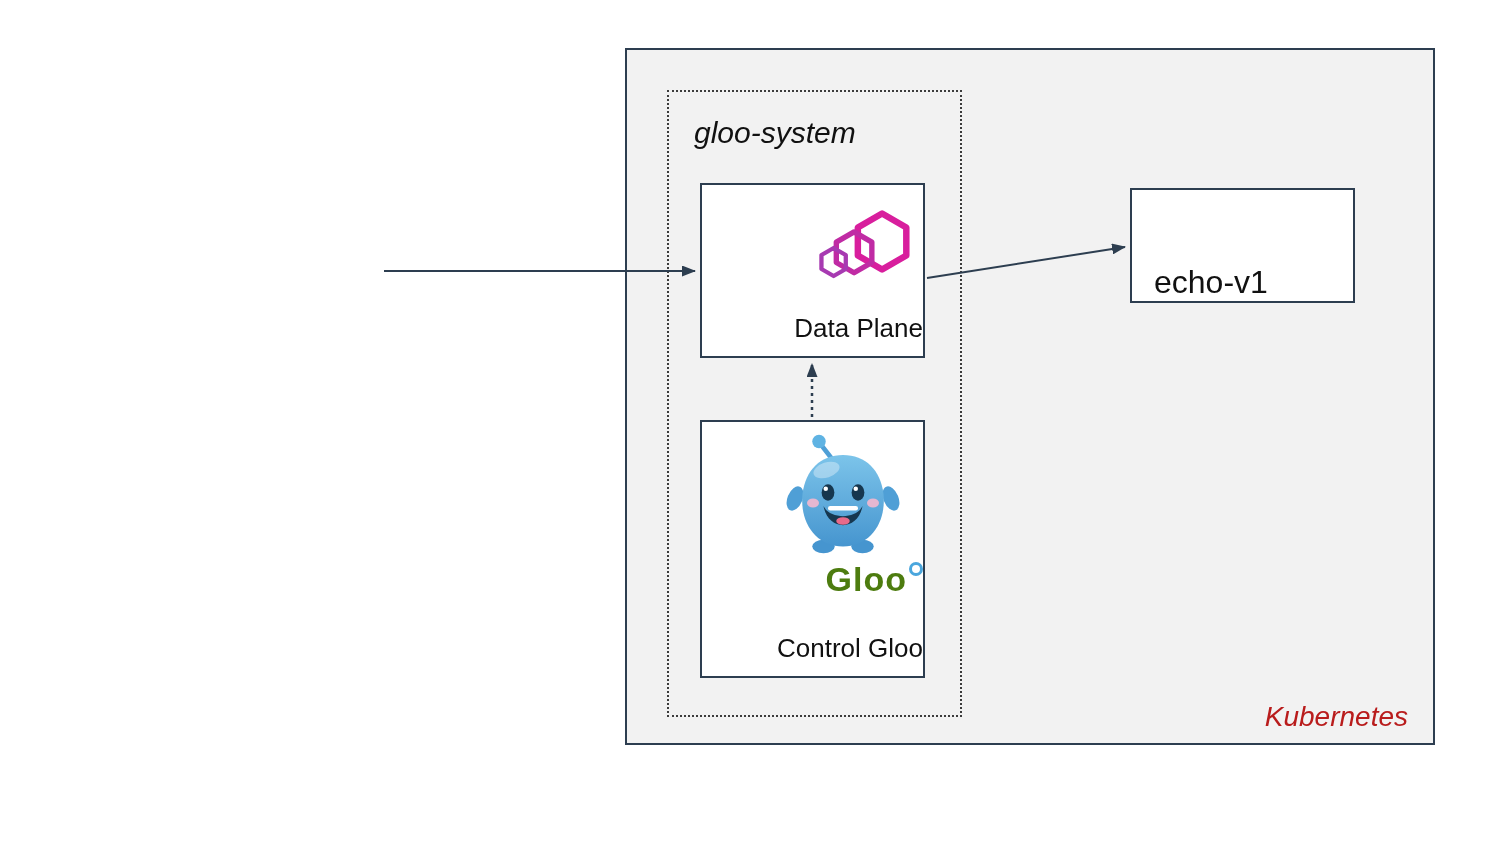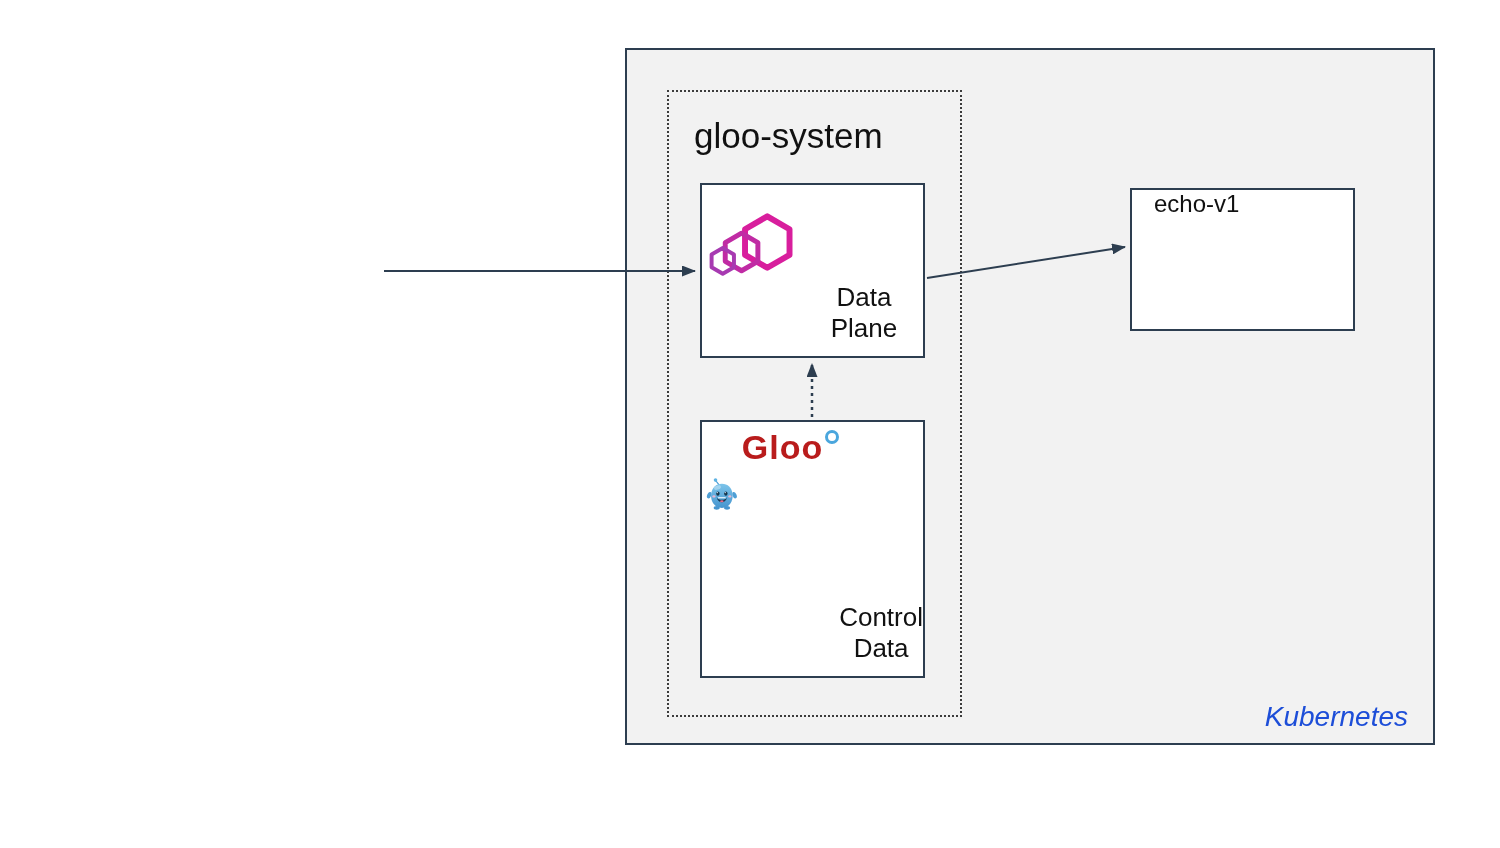--- a/index.html
+++ b/index.html
@@ -7,56 +7,56 @@
   .stage { position:relative; width:1500px; height:848px; background:#fff; overflow:hidden; }
 
   
   .k8s-box {
     position:absolute; left:625px; top:48px; width:810px; height:697px;
     background:#f2f2f2; border:2px solid #2d3e50; box-sizing:border-box;
   }
   
   .k8s-label-in {
     position:absolute; right:25px; bottom:10px;
-    font-style:italic; font-size:28px; color:#1d4ed8;
+    font-style:italic; font-size:28px; color:#b91c1c;
   }
 
   
   .box-dotted {
     position:absolute; border:2px dotted #3c3c3c; box-sizing:border-box;
   }
   .ns-gloo { left:665px; top:88px; width:295px; height:627px; }
   .ns-echo { left:1095px; top:88px; width:295px; height:532px; }
   .ns-label {
     position:absolute; left:25px; top:24px;
-    font-size:35px; color:#111;
+    font-style:italic; font-size:30px; color:#111;
   }
 
   
   .node {
     position:absolute; background:#ffffff; border:2px solid #2d3e50;
-    box-sizing:border-box; display:flex; flex-direction:row; align-items:flex-start;
+    box-sizing:border-box; display:flex; flex-direction:column; align-items:flex-end;
   }
   .node-data-plane  { left:700px; top:183px;  width:225px; height:175px; padding-top:24px; }
   .node-control-plane { left:700px; top:420px; width:225px; height:258px; padding-top:6px; }
   .node-echo-v1 {
-    left:1130px; top:188px; width:225px; height:143px;
-    flex-direction:row; align-items:flex-start; justify-content:flex-start;
-    padding-left:22px; font-size:24px;
+    left:1130px; top:188px; width:225px; height:115px;
+    flex-direction:row; align-items:flex-end; justify-content:flex-start;
+    padding-left:22px; font-size:32px;
   }
   .node-label {
     margin-top:auto; padding-bottom:12px; font-size:26px; color:#111; text-align:center;
   }
 
   
   .gloo-logo {
     display:flex; align-items:flex-end; justify-content:center; height:40px; margin-top:-4px;
   }
   .gloo-logo .word {
-    font-size:34px; font-weight:bold; letter-spacing:1px; color:#b91c1c; line-height:34px;
+    font-size:34px; font-weight:bold; letter-spacing:1px; color:#4d7c0f; line-height:34px;
   }
   .gloo-logo .bubble {
     width:8px; height:8px; border:3px solid #4aa6dd; border-radius:50%;
     margin-left:2px; margin-bottom:20px;
   }
 
   
   .arrows {
     position:absolute; left:0; top:0; width:1500px; height:848px;
     pointer-events:none;
@@ -118,21 +118,21 @@
       <circle cx="117" cy="81" r="3" fill="#ffffff"></circle>
 
       <path d="M74,104 C82,122 118,122 126,104 C120,138 80,138 74,104 Z" fill="#16374f"></path>
       <rect x="80" y="104" width="40" height="6" rx="3" fill="#ffffff"></rect>
       <ellipse cx="100" cy="124" rx="9" ry="5" fill="#e86a8a"></ellipse>
     </svg>
     <div class="gloo-logo">
       <span class="word">Gloo</span>
       <span class="bubble"></span>
     </div>
-    <div class="node-label">Control Data</div>
+    <div class="node-label">Control Gloo</div>
   </div>
 
   <div class="node node-echo-v1">
     <span>echo-v1</span>
   </div>
 
 
   <svg class="arrows">
     <defs>
       <marker id="ah" markerWidth="14" markerHeight="11" refX="13" refY="5.5" orient="auto" markerUnits="userSpaceOnUse">

